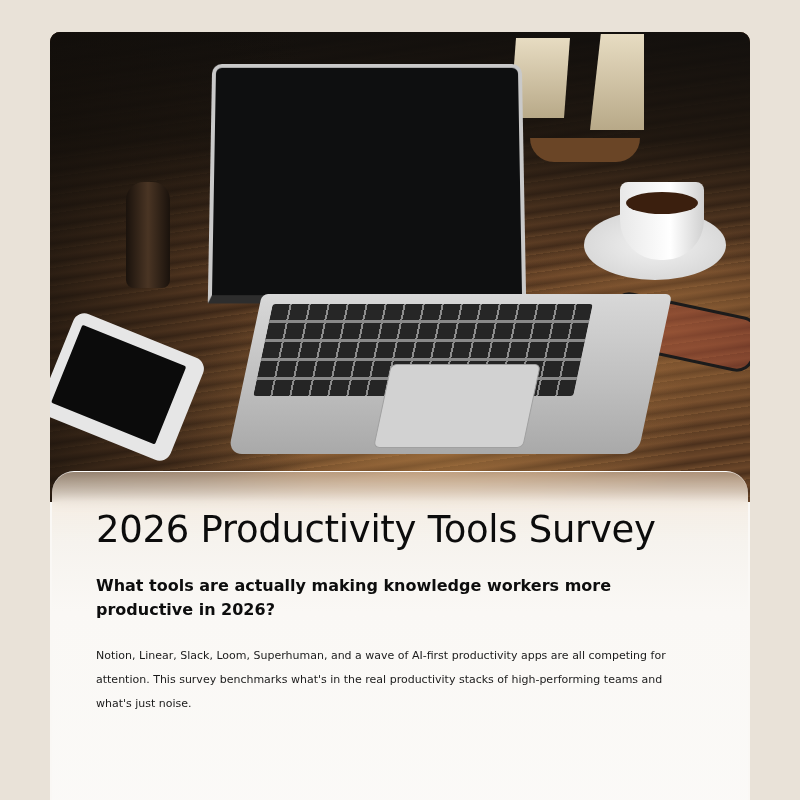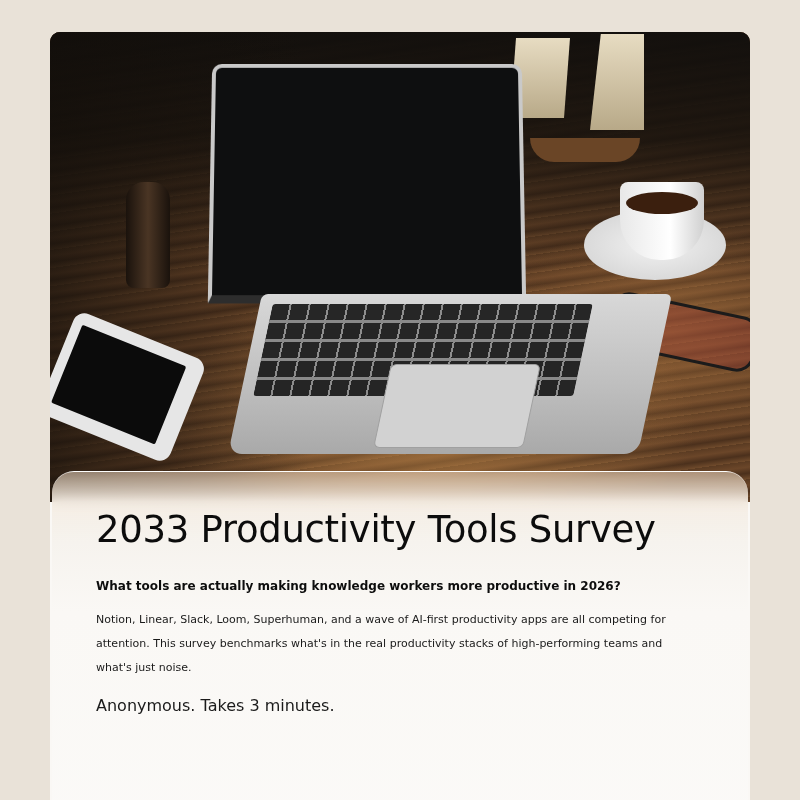--- a/index.html
+++ b/index.html
@@ -151,24 +151,24 @@
   }
   .title {
     font-family: "DejaVu Sans", sans-serif;
     font-size: 37px; font-weight: 400;
     letter-spacing: -0.3px;
     line-height: 48px;
     color: #0c0c0c;
     margin-bottom: 20px;
   }
   .subtitle {
-    font-size: 12px; font-weight: 700;
+    font-size: 16px; font-weight: 700;
     line-height: 24px;
     color: #0d0d0d;
-    margin-bottom: 10px;
+    margin-bottom: 22px;
     width: 600px;
   }
   .desc {
     font-size: 11px; line-height: 24px;
     color: #1a1a1a;
     margin-bottom: 14px;
     width: 600px;
   }
   .note {
     font-size: 16px; line-height: 24px; color: #1a1a1a;
@@ -195,20 +195,19 @@
     </div>
     <div class="laptop-screen"></div>
     <div class="laptop-base"></div>
     <div class="keyboard"></div>
     <div class="keyboard-rows"></div>
     <div class="trackpad"></div>
   </div>
 
   <div class="content">
     <div class="content-inner">
-      <h1 class="title">2033 Productivity Tools Survey</h1>
+      <h1 class="title">2026 Productivity Tools Survey</h1>
       <p class="subtitle">What tools are actually making knowledge workers more productive in 2026?</p>
       <p class="desc">Notion, Linear, Slack, Loom, Superhuman, and a wave of AI-first productivity apps are all competing for attention. This survey benchmarks what's in the real productivity stacks of high-performing teams and what's just noise.</p>
-      <p class="note">Anonymous. Takes 3 minutes.</p>
 
     </div>
   </div>
 </div>
 
 </body></html>

